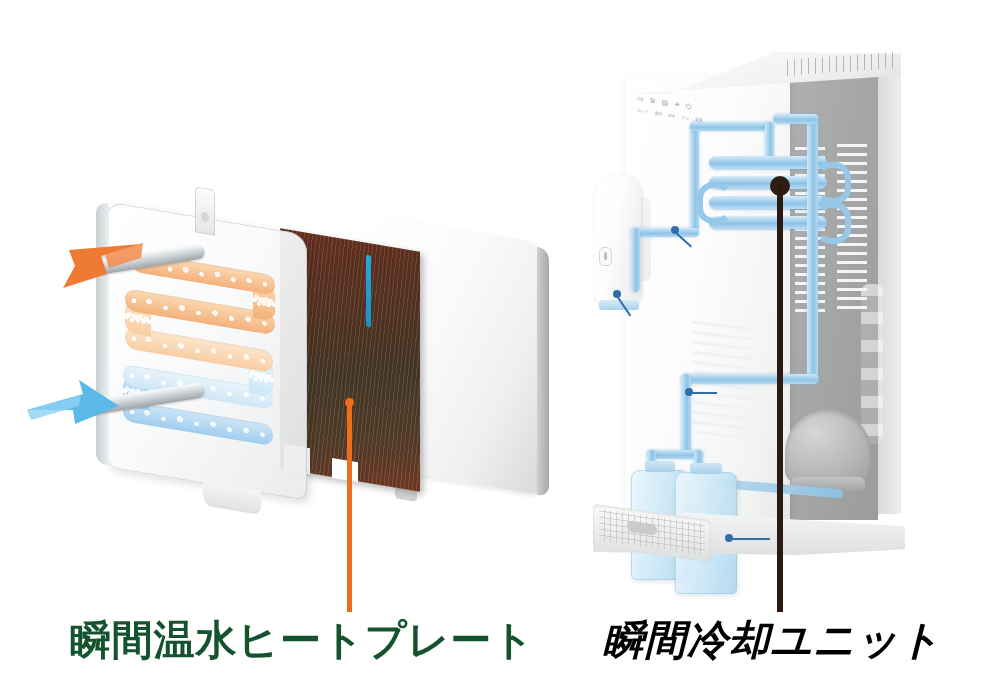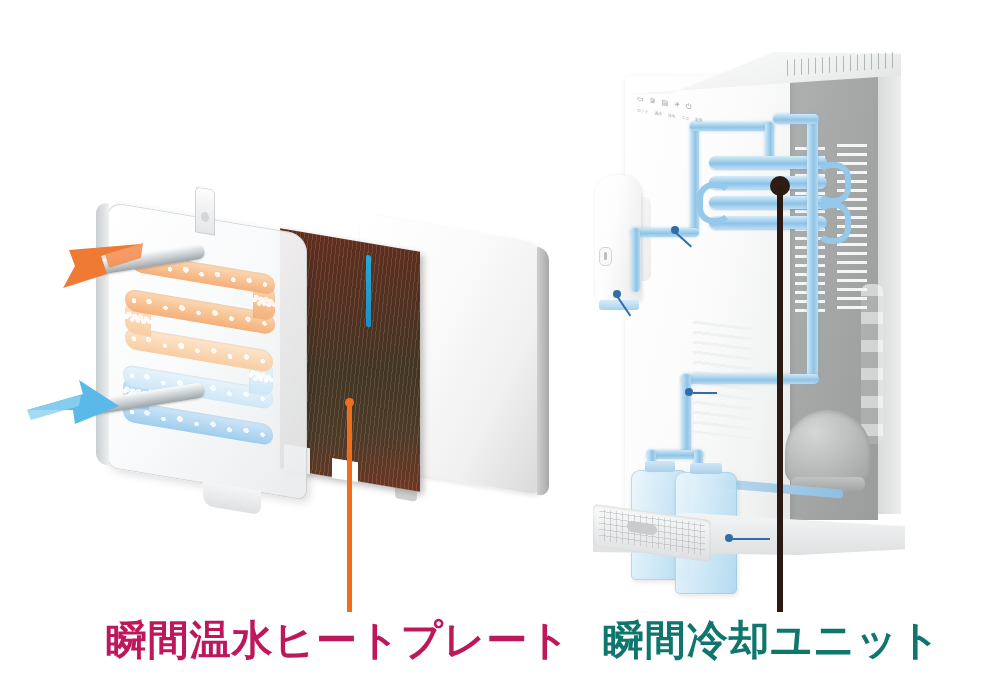--- a/index.html
+++ b/index.html
@@ -9,22 +9,22 @@
     font-family:"DejaVu Sans","Liberation Sans",sans-serif;
   }
   .stage{position:absolute;inset:0;width:1000px;height:700px;}
 
   
   .caption{
     position:absolute;white-space:nowrap;font-weight:700;
     letter-spacing:.02em;line-height:1;
     font-family:"DejaVu Sans","Liberation Sans",sans-serif;
   }
-  #caption-heatplate{left:70px;top:620px;font-size:41px;color:#be185d;margin-left:36px;}
-  #caption-coolunit{left:603px;top:620px;font-size:41px;color:#0f766e;}
+  #caption-heatplate{left:70px;top:620px;font-size:41px;color:#14532d;}
+  #caption-coolunit{left:603px;top:620px;font-size:41px;color:#000000;font-style:italic;}
 
   
   .leader{position:absolute;}
   #leader-heatplate{left:345px;top:398px;width:9px;height:214px;}
   #leader-heatplate .stem{position:absolute;left:2px;top:6px;width:5px;height:208px;background:#ee6e1b;}
   #leader-heatplate .dot{position:absolute;left:0;top:0;width:9px;height:9px;border-radius:50%;background:#ee6e1b;}
   #leader-coolunit{left:770px;top:176px;width:20px;height:436px;}
   #leader-coolunit .stem{position:absolute;left:7px;top:9px;width:6px;height:427px;background:#2a1a12;}
   #leader-coolunit .dot{position:absolute;left:0;top:0;width:20px;height:20px;border-radius:50%;background:#2f1c12;}
 

